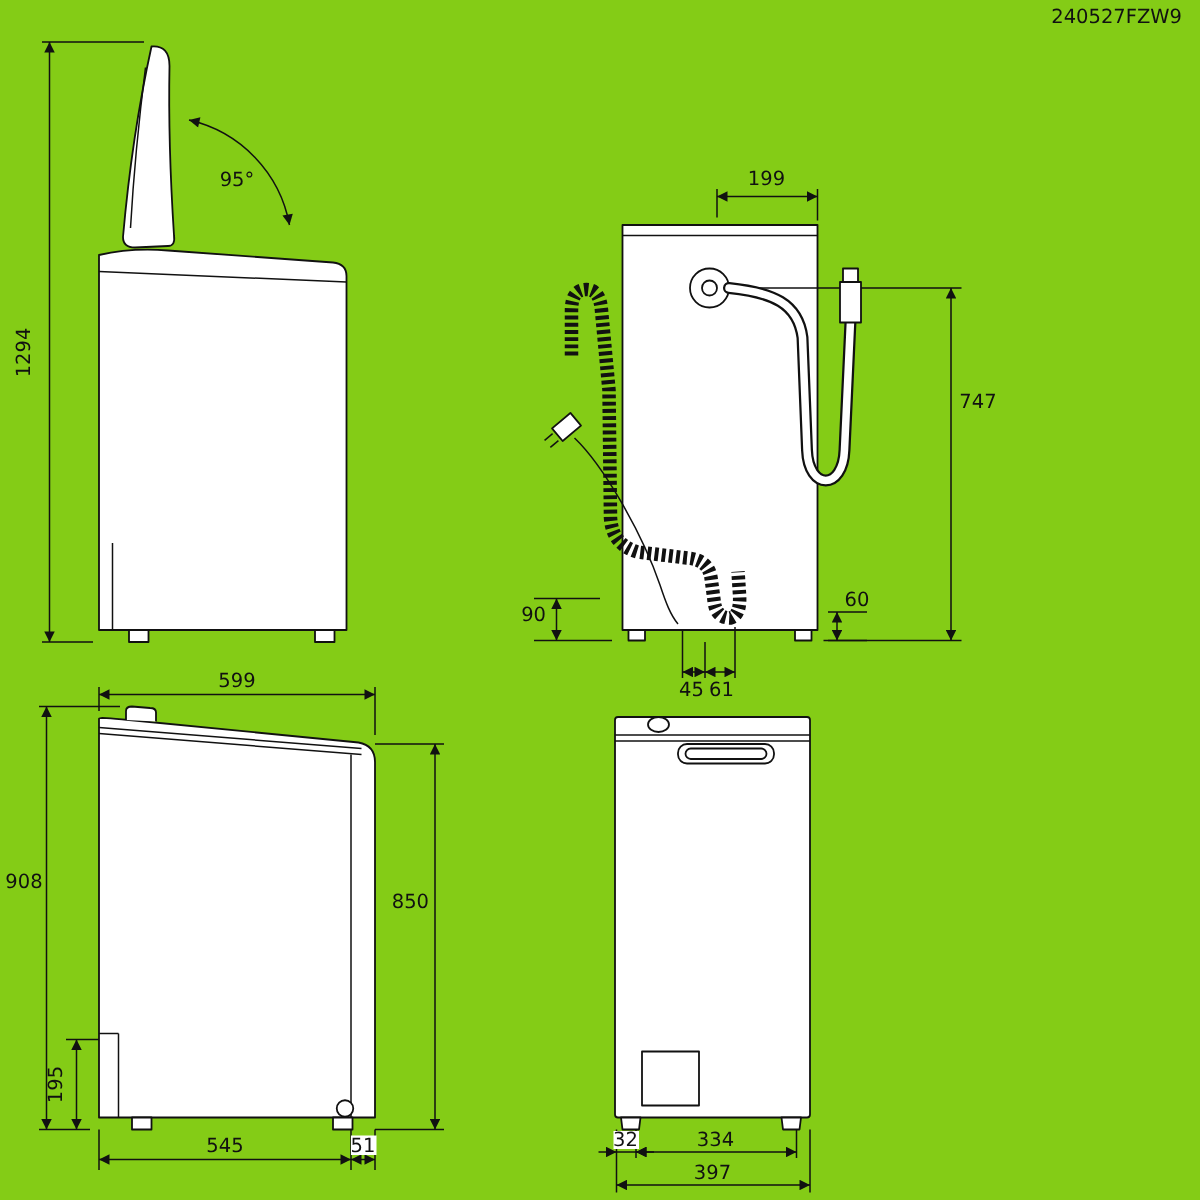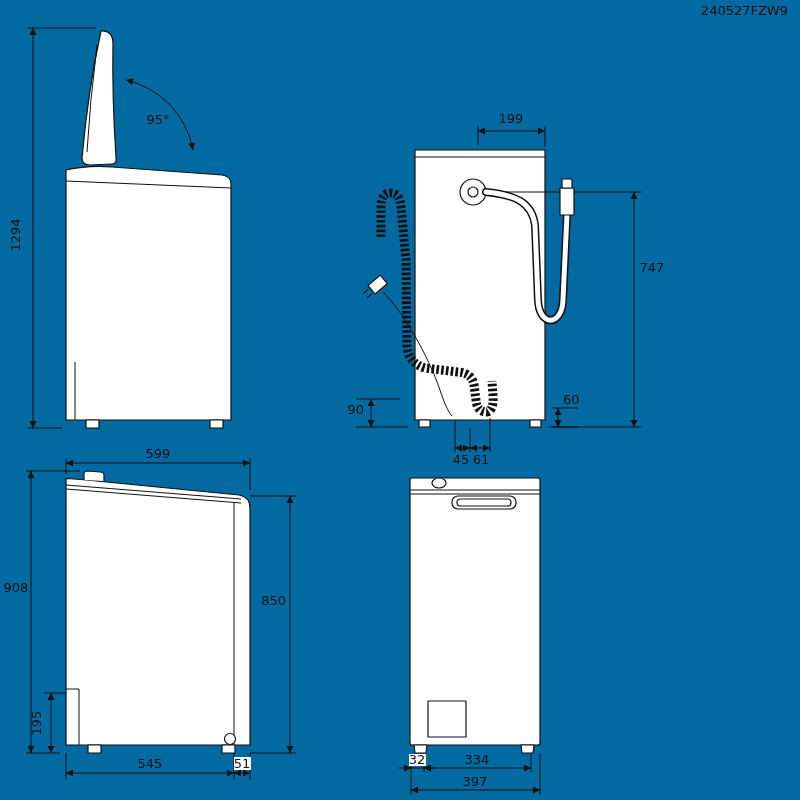--- a/index.html
+++ b/index.html
@@ -1,16 +1,16 @@
 <!DOCTYPE html>
 <html><head>
 <meta charset="utf-8">
 <style>
   html,body{margin:0;padding:0;background:#fff}
-  .stage{position:relative;width:800px;height:800px;background:#0369a1;overflow:hidden}
+  .stage{position:relative;width:800px;height:800px;background:#84cc16;overflow:hidden}
   svg{display:block}
   text{font-family:"DejaVu Sans","Liberation Sans",sans-serif;font-size:13px;fill:#111}
   .out{fill:#fff;stroke:#111;stroke-width:1.2;stroke-linejoin:round}
   .ln{fill:none;stroke:#111;stroke-width:1}
   .dim{fill:none;stroke:#111;stroke-width:1;marker-start:url(#arr);marker-end:url(#arr)}
   .dime{fill:none;stroke:#111;stroke-width:1;marker-end:url(#arr)}
   .corr{fill:none;stroke:#111;stroke-width:9;stroke-dasharray:2.6 2.2}
   .hoseO{fill:none;stroke:#111;stroke-width:8;stroke-linecap:round}
   .hoseI{fill:none;stroke:#fff;stroke-width:5;stroke-linecap:round}
 </style>

